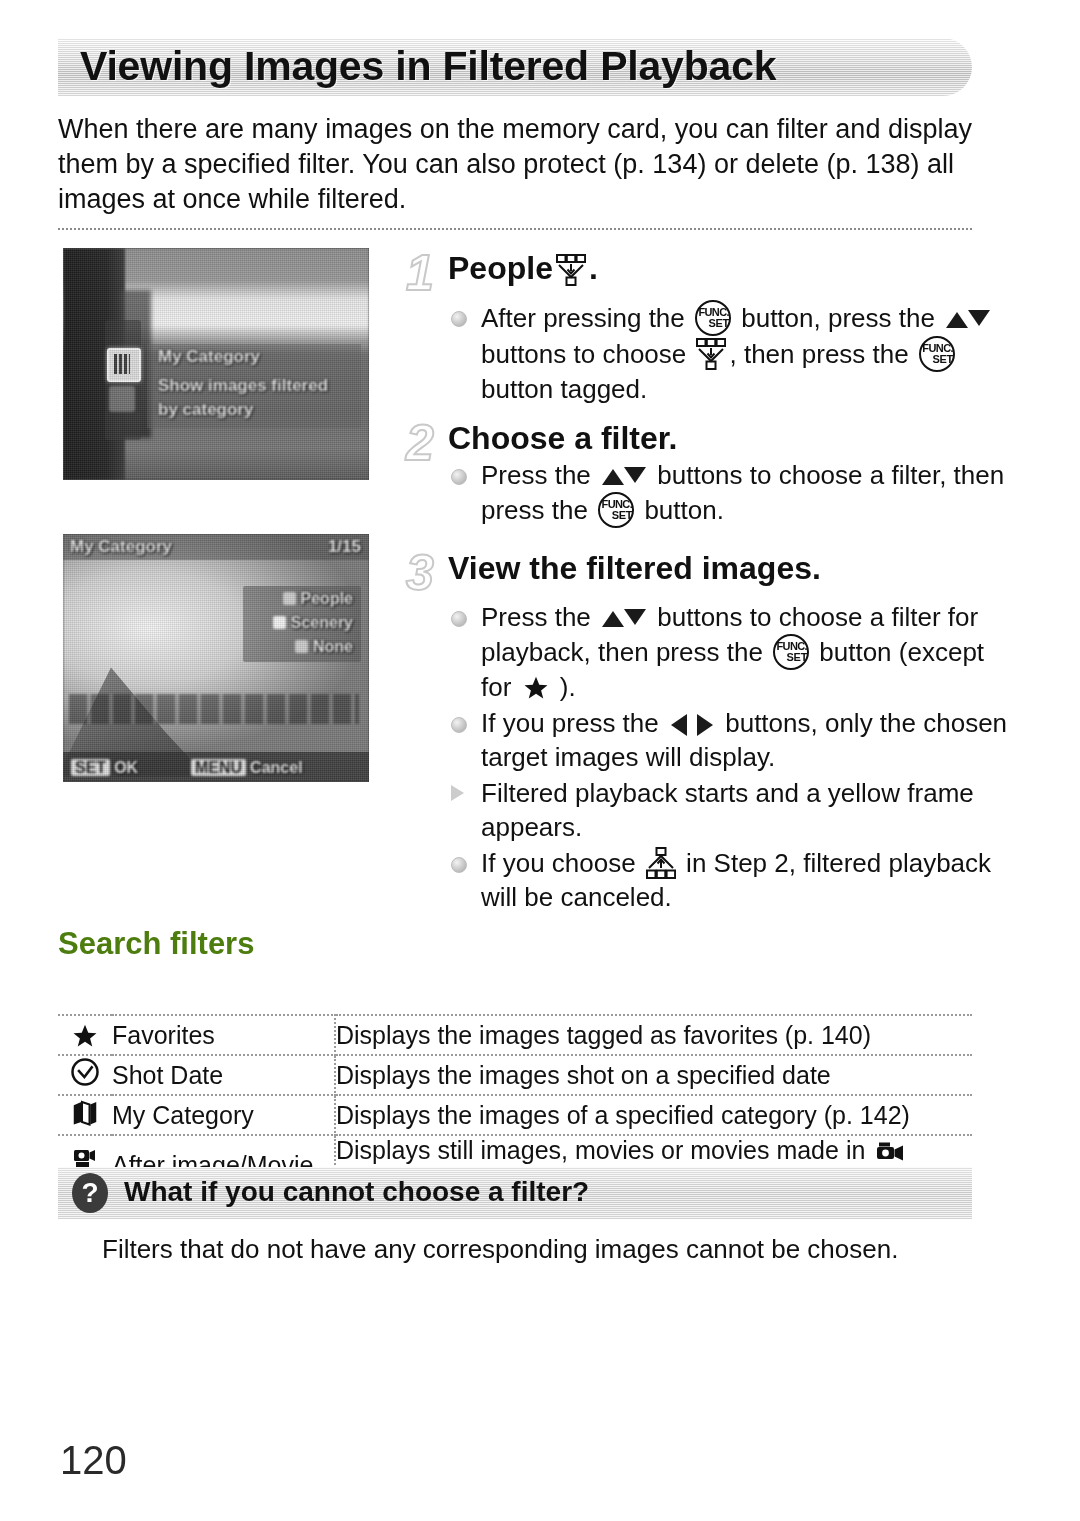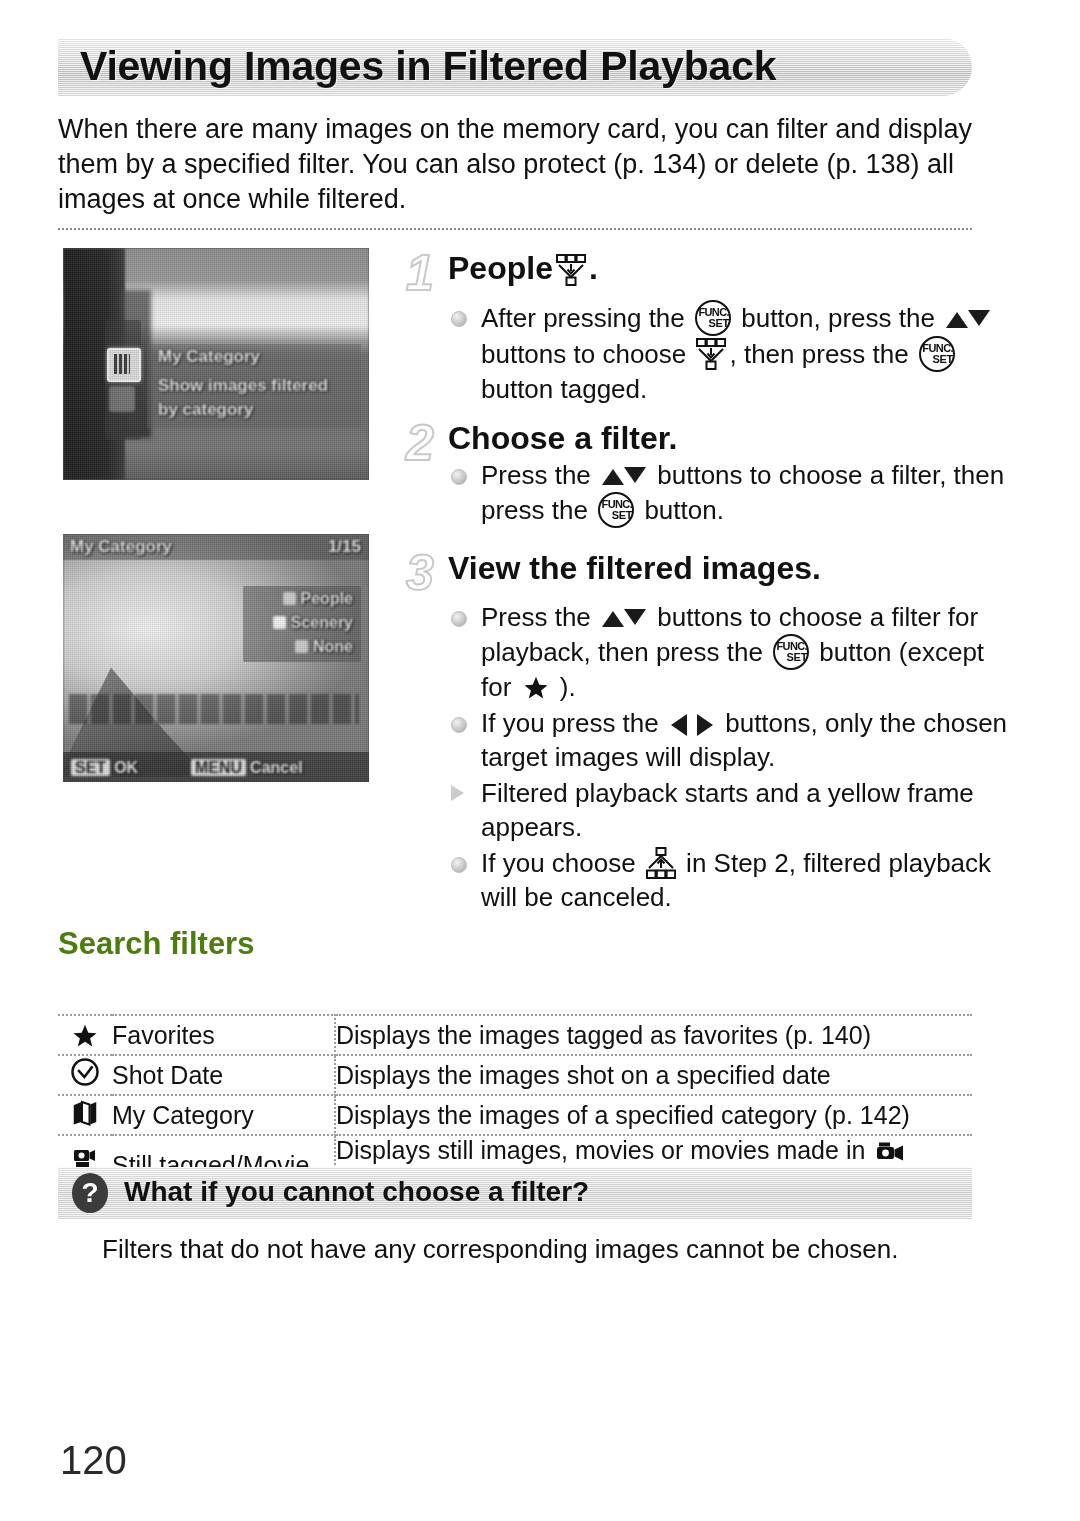--- a/index.html
+++ b/index.html
@@ -560,21 +560,21 @@
         <td class="sf-desc-cell">Displays the images of a specified category (p. 142)</td>
       </tr>
       <tr>
         <td class="sf-icon-cell"><span class="gl gl-camtripod"><svg viewBox="0 0 26 32" width="28" height="32">
               <rect x="2" y="4" width="15" height="11" rx="1.5" fill="#111"></rect>
               <circle cx="9.5" cy="9.5" r="3" fill="#fff"></circle>
               <path d="M17.5 6.5 L23 4 L23 15 L17.5 12.5 Z" fill="#111"></path>
               <rect x="4" y="16" width="13" height="5" fill="#111"></rect>
               <path d="M10 21 L5 31 M10 21 L15 31 M6.6 27 h7" stroke="#111" stroke-width="1.8" fill="none"></path>
             </svg></span></td>
-        <td class="sf-name-cell">Still tagged/Movie</td>
+        <td class="sf-name-cell">After image/Movie</td>
         <td class="sf-desc-cell">Displays still images, movies or movies made in <span class="gl gl-moviecam"><svg viewBox="0 0 30 24" width="30" height="24">
               <rect x="1" y="7" width="17" height="12" rx="2" fill="#111"></rect>
               <circle cx="9.5" cy="13" r="3.4" fill="#fff"></circle>
               <path d="M18.5 9.5 L27 5.5 L27 20.5 L18.5 16.5 Z" fill="#111"></path>
               <rect x="3" y="2.5" width="11" height="4" fill="#111"></rect>
             </svg></span> mode.</td>
       </tr>
     </tbody>
 </table>
 

